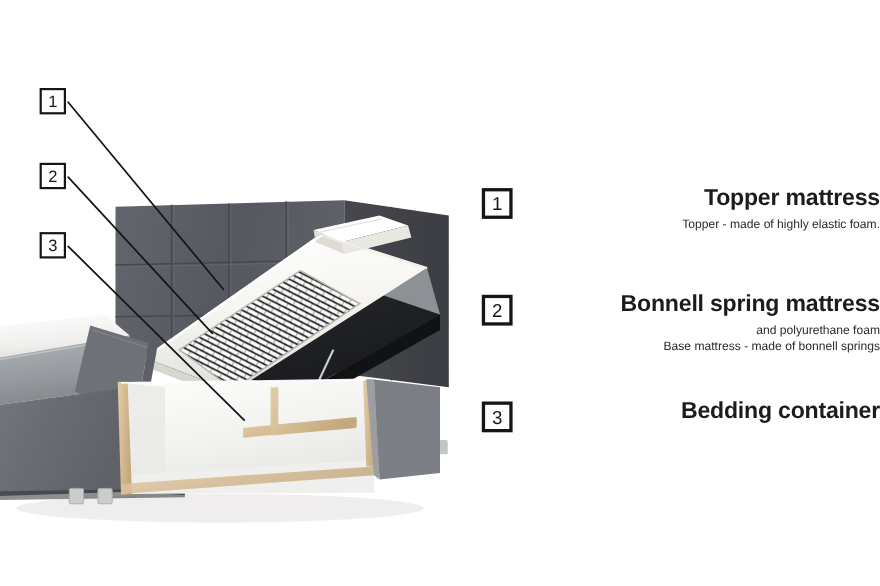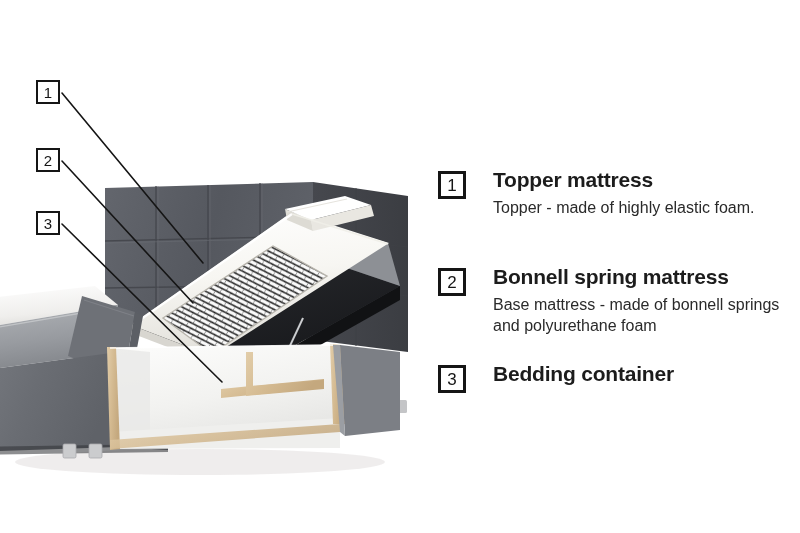--- a/index.html
+++ b/index.html
@@ -86,32 +86,33 @@
     box-sizing: border-box;
     display: flex;
     align-items: center;
     justify-content: center;
     font-size: 17px;
     color: #151515;
     line-height: 1;
   }
   .legend-body {
     margin-left: 55px;
+    text-align: right;
   }
   .legend-title {
     font-size: 21px;
     font-weight: bold;
     color: #1c1c1c;
     line-height: 1.12;
     letter-spacing: -0.2px;
     white-space: nowrap;
   }
   .legend-desc {
     margin-top: 5px;
-    font-size: 16px;
+    font-size: 11px;
     font-weight: 500;
     color: #2a2a2a;
     line-height: 1.32;
   }
   .legend-desc span { display: block; }
 </style>
 </head>
 <body>
 
 <div id="page">
@@ -307,22 +308,22 @@
           <span>Topper - made of highly elastic foam.</span>
         </div>
       </div>
     </div>
 
     <div class="legend-item" id="legend-item-2">
       <div class="legend-num">2</div>
       <div class="legend-body">
         <div class="legend-title">Bonnell spring mattress</div>
         <div class="legend-desc">
+          <span>and polyurethane foam</span>
           <span>Base mattress - made of bonnell springs</span>
-          <span>and polyurethane foam</span>
         </div>
       </div>
     </div>
 
     <div class="legend-item" id="legend-item-3">
       <div class="legend-num">3</div>
       <div class="legend-body">
         <div class="legend-title">Bedding container</div>
       </div>
     </div>

